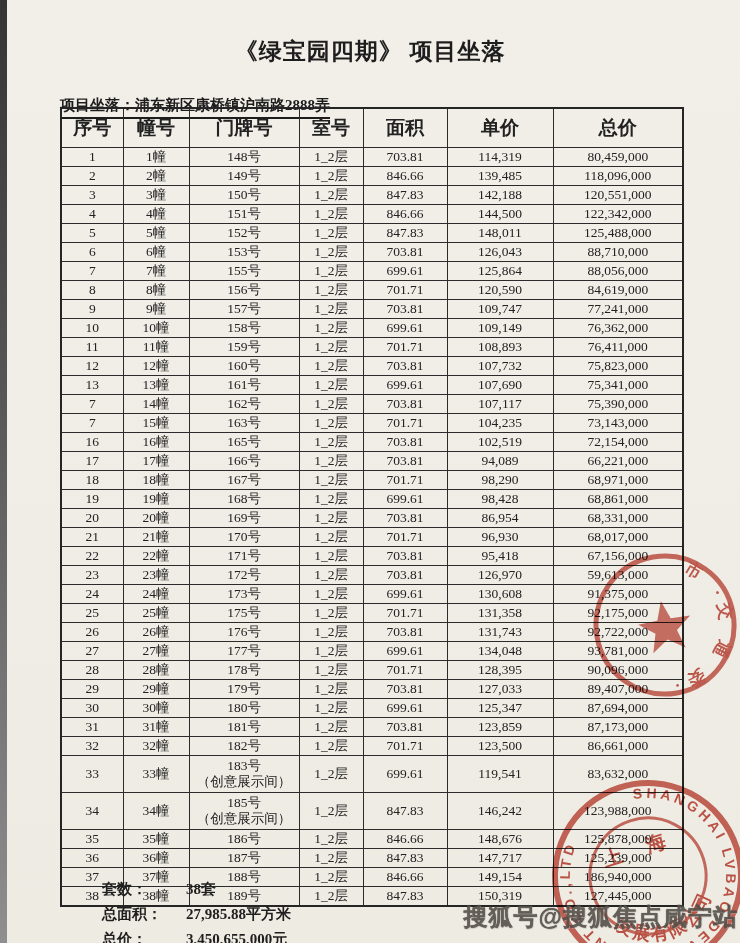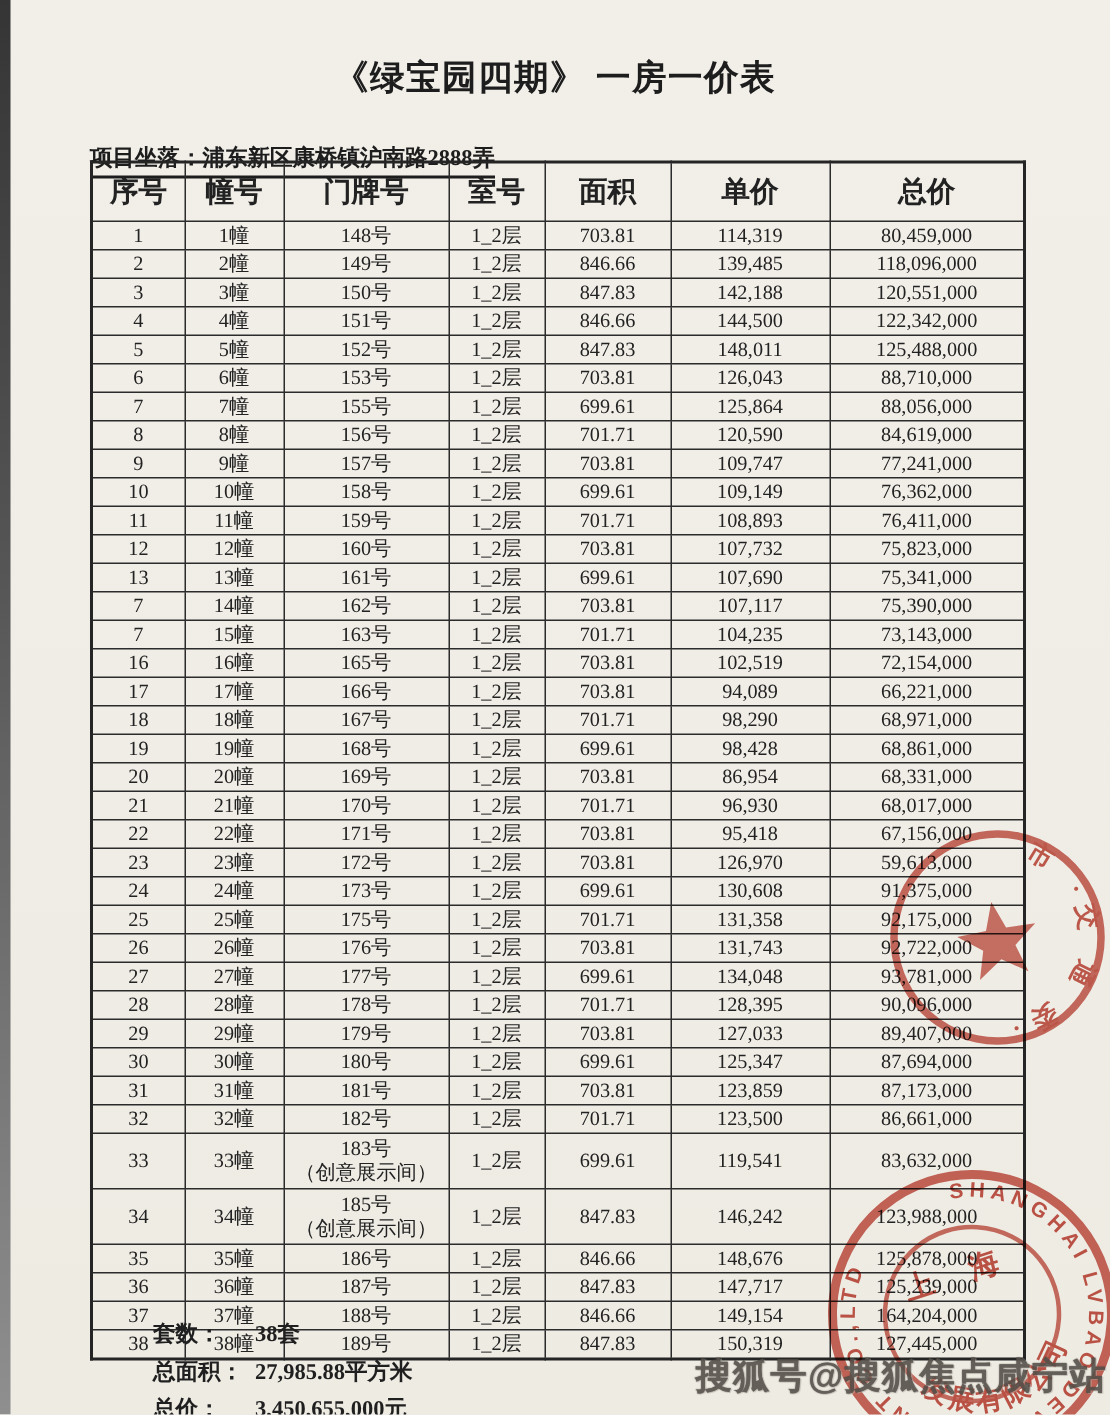--- a/index.html
+++ b/index.html
@@ -42,40 +42,40 @@
   table.price{border:2px solid #252525;}
   table.price th{height:38px;font-size:19px;font-weight:bold;}
   table.price td{height:18px;font-size:13.5px;line-height:1.2;white-space:pre-line;}
   tr.tall td{height:36px;}
   .summary{
     position:absolute;left:62px;top:880px;
     font-size:15px;color:#1f1f1f;
   }
   .summary .row{display:flex;margin-bottom:6px;}
   .summary .lab{font-weight:bold;width:66px;margin-left:40px;}
-  .summary .val{font-weight:bold;margin-left:2px;}
+  .summary .val{font-weight:bold;margin-left:18px;}
   .stamp{position:absolute;mix-blend-mode:multiply;pointer-events:none;}
   .stamp1{left:585px;top:545px;opacity:.82;transform:rotate(-10deg);}
   .stamp2{left:540px;top:768px;opacity:.85;transform:rotate(-18deg);}
   .watermark{
     position:absolute;right:2px;top:901px;
     font-family:"Liberation Sans","DejaVu Sans",sans-serif;
     font-size:24px;font-weight:bold;letter-spacing:1px;
     color:#55504a;
     text-shadow:0 0 1px #3d3933, 1px 1px 0 rgba(200,195,185,.55);
     opacity:.9;
   }
 </style>
 </head>
 <body>
 
 <div class="page">
   <div class="edge-strip"></div>
 
-  <div class="title">《绿宝园四期》 一房一价表</div>
+  <div class="title">《绿宝园四期》 项目坐落</div>
 
   <div class="location"><span>项目坐落：</span><span>浦东新区康桥镇沪南路2888弄</span></div>
 
   <table class="price">
     <colgroup>
       <col style="width:62px">
         <col style="width:66px">
         <col style="width:110px">
       <col style="width:64px">
         <col style="width:84px">
@@ -420,21 +420,21 @@
           <td>147,717</td>
           <td>125,239,000</td>
         </tr>
         <tr>
           <td>37</td>
           <td>37幢</td>
           <td>188号</td>
           <td>1_2层</td>
           <td>846.66</td>
           <td>149,154</td>
-          <td>164,204,000</td>
+          <td>186,940,000</td>
         </tr>
         <tr>
           <td>38</td>
           <td>38幢</td>
           <td>189号</td>
           <td>1_2层</td>
           <td>847.83</td>
           <td>150,319</td>
           <td>127,445,000</td>
         </tr>

